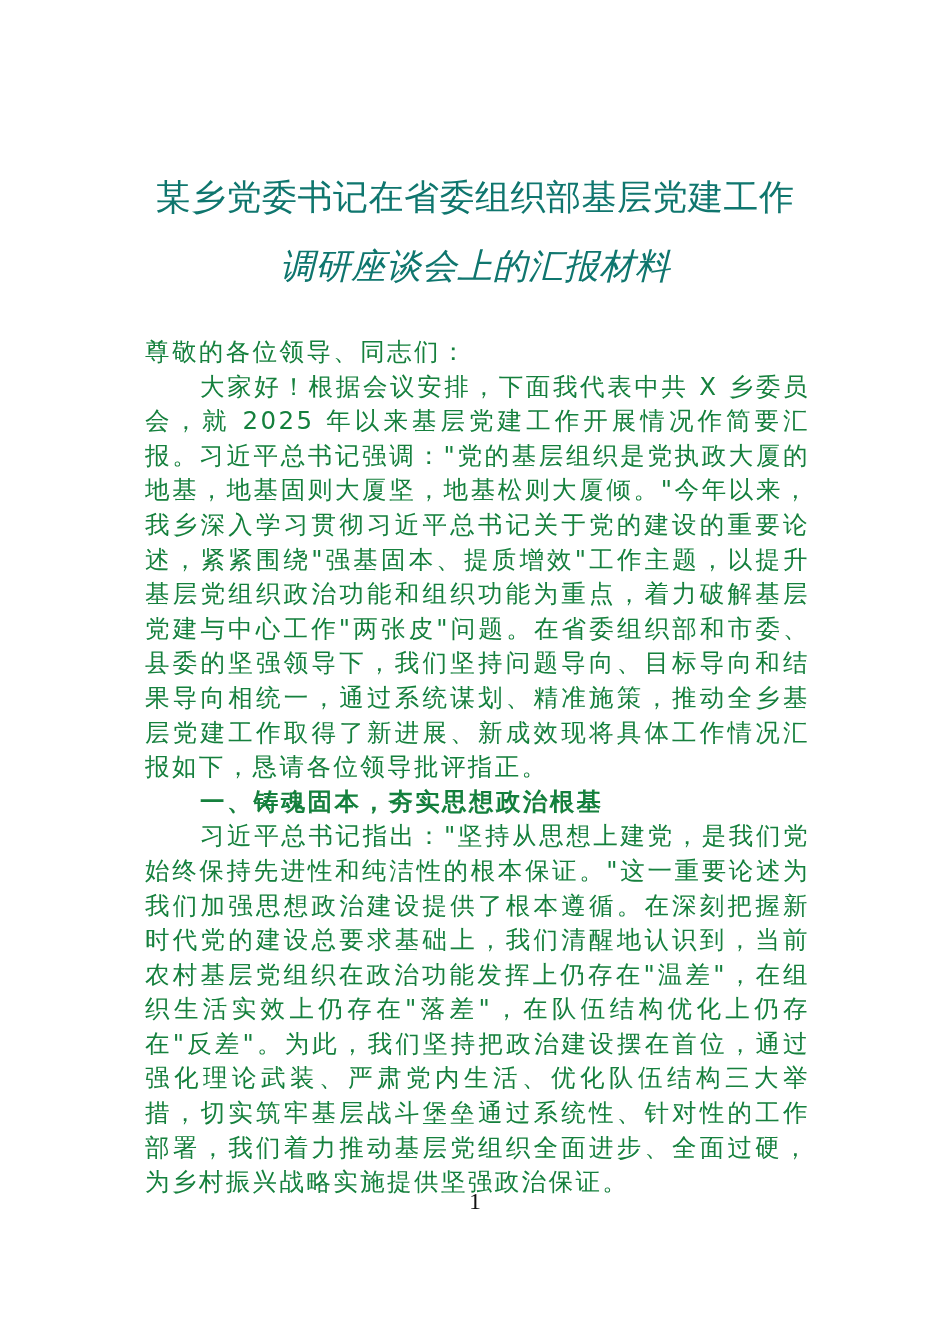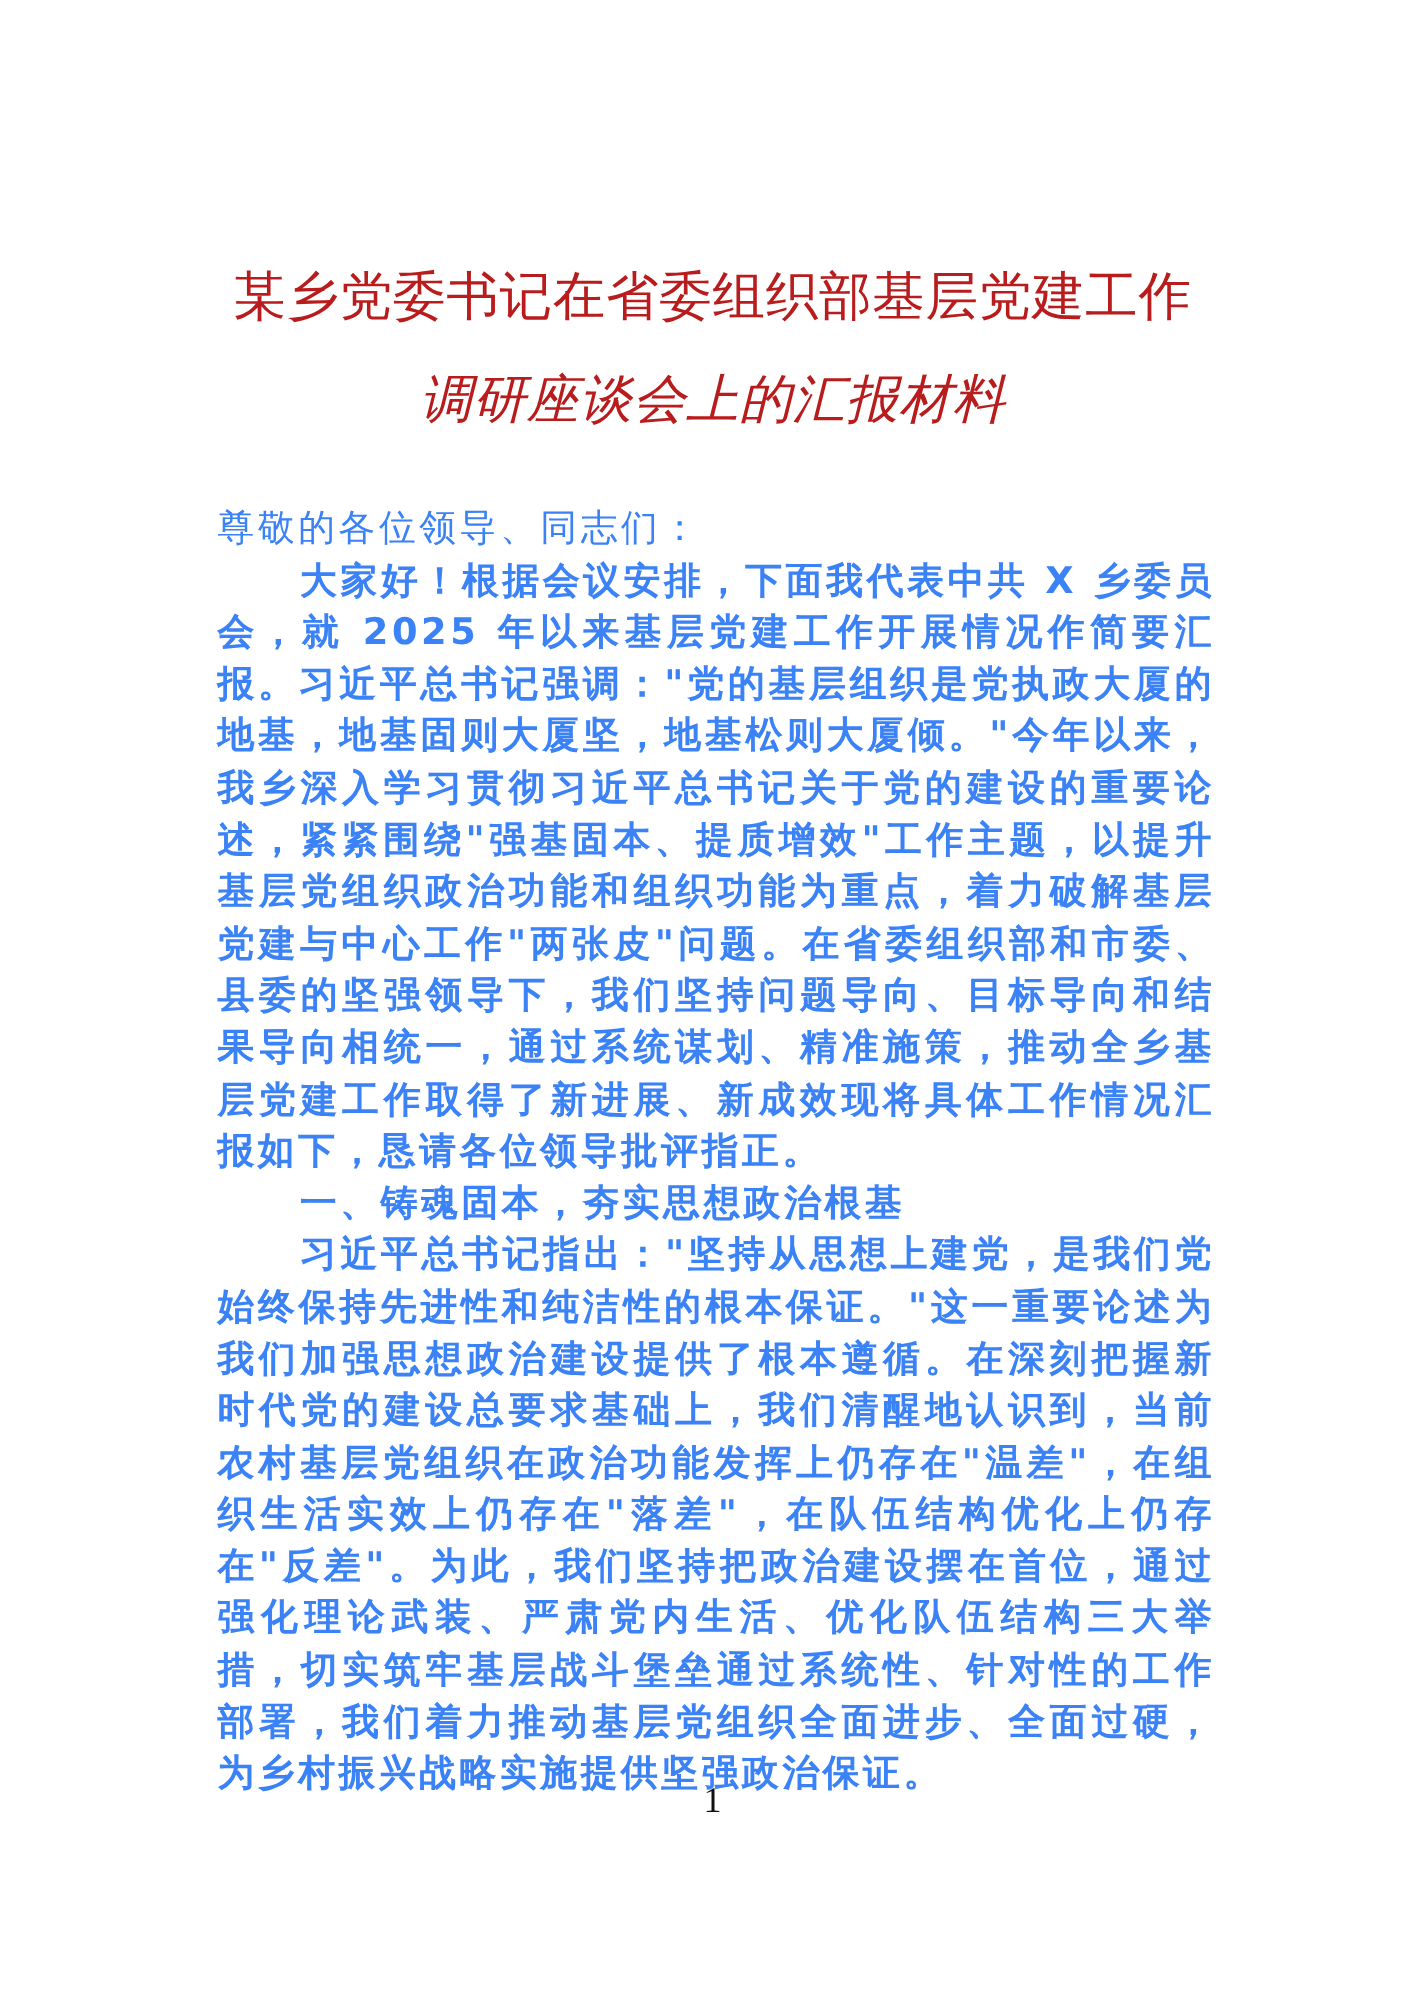--- a/index.html
+++ b/index.html
@@ -22,41 +22,41 @@
     height: 1344px;
     background: #ffffff;
   }
   .title {
     position: absolute;
     left: 0;
     width: 950px;
     text-align: center;
     font-size: 35px;
     letter-spacing: 0.5px;
-    color: #b91c1c;
+    color: #0f766e;
     white-space: nowrap;
   }
   .title-1 { top: 174px; }
   .title-2 { top: 243px; font-style: italic; }
   .body-text {
     position: absolute;
     left: 145px;
     width: 665px;
     top: 335px;
     font-size: 24.5px;
     line-height: 34.6px;
     letter-spacing: 2.4px;
-    color: #3b82f6;
+    color: #15803d;
   }
   .body-text p {
     margin: 0;
     text-align: justify;
     text-justify: inter-character;
   }
-  .indent { text-indent: 55px; font-weight: bold; }
+  .indent { text-indent: 55px; }
   .salutation { margin: 0; }
   .heading {
     font-weight: bold;
     text-indent: 55px;
   }
   .page-number {
     position: absolute;
     top: 1188px;
     left: 0;
     width: 950px;

